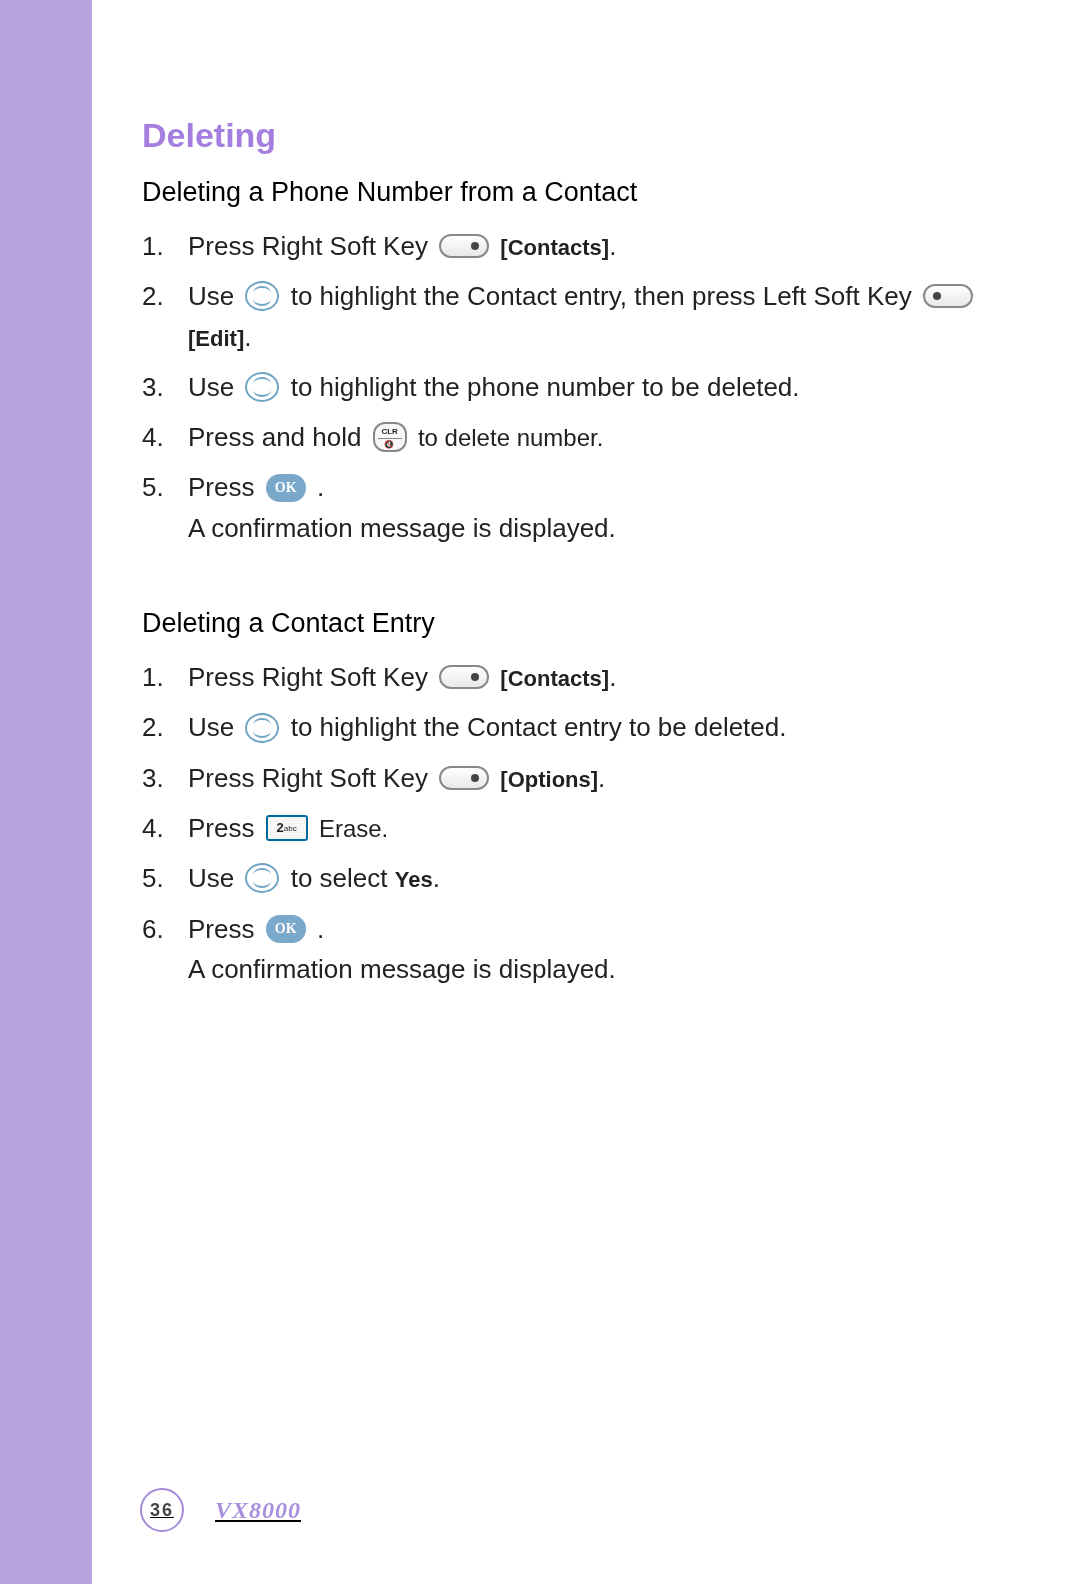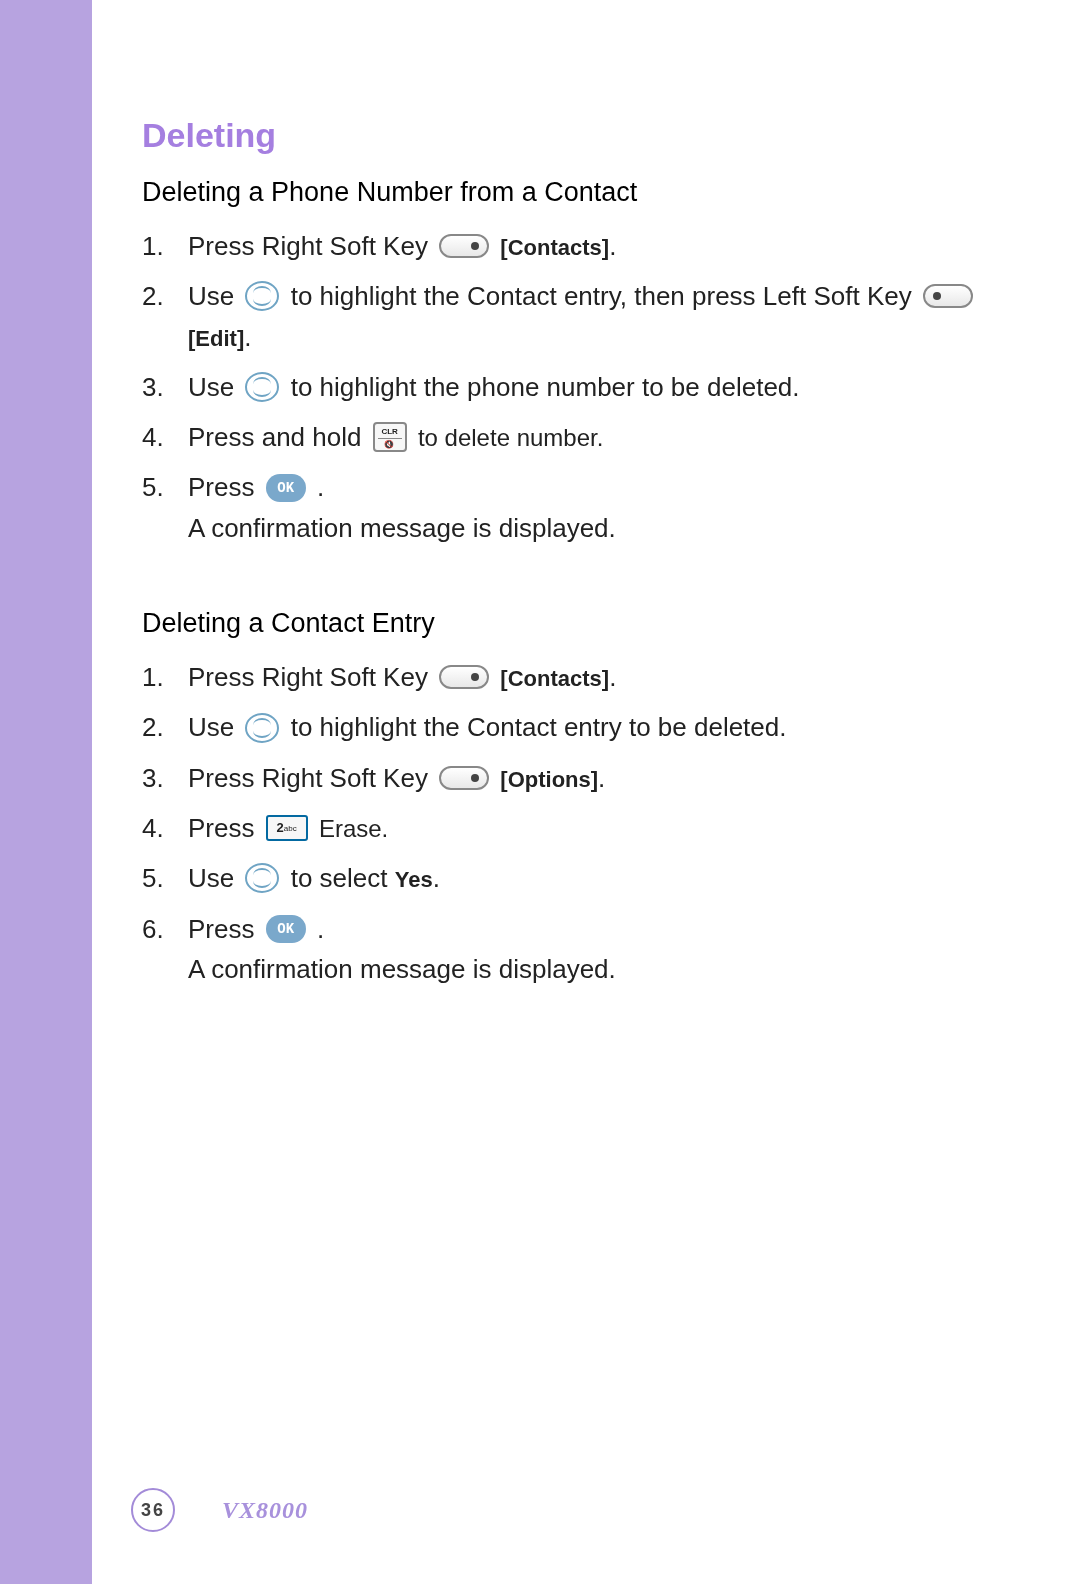--- a/index.html
+++ b/index.html
@@ -140,63 +140,64 @@
     content: "";
     position: absolute;
     bottom: 3px; left: 6px; right: 6px; height: 5px;
     border-bottom: 2.5px solid #6fa4c4;
     border-radius: 0 0 50% 50% / 0 0 100% 100%;
   }
   
   .clrkey {
     width: 34px; height: 30px;
     border: 2px solid #888;
-    border-radius: 4px;
+    border-radius: 12px;
     background: #f7f7f7;
     font-size: 8px;
     font-weight: bold;
     text-align: center;
     line-height: 1;
     padding-top: 4px;
   }
   .clrkey .divider { border-top: 1px solid #888; margin: 2px 3px; }
   
   .okkey {
     width: 40px; height: 28px;
     border-radius: 14px;
     background: #7aa8cb;
     color: #fff;
     font-size: 14px;
     font-weight: bold;
     text-align: center;
     line-height: 28px;
-    font-family: Liberation Mono, monospace;
+    font-family: Liberation Serif, serif;
   }
   
   .numkey {
     width: 42px; height: 26px;
     border: 2px solid #0369a1;
     border-radius: 3px;
     background: #f7f7f7;
     font-size: 13px;
     font-weight: bold;
     text-align: center;
     line-height: 22px;
     padding: 0 2px;
     white-space: nowrap;
   }
   .numkey .sub { font-size: 8px; font-weight: normal; vertical-align: middle; }
   
   .footer {
     position: absolute;
     bottom: 52px;
-    left: 131px;
+    left: 140px;
     display: flex;
     align-items: center;
-    gap: 16px;
+    gap: 0;
+    text-decoration: underline;
   }
   .pagecircle {
     width: 44px; height: 44px;
     border: 2.5px solid #a38bd8;
     border-radius: 50%;
     display: flex;
     align-items: center;
     justify-content: center;
     font-size: 18px;
     font-weight: 900;

